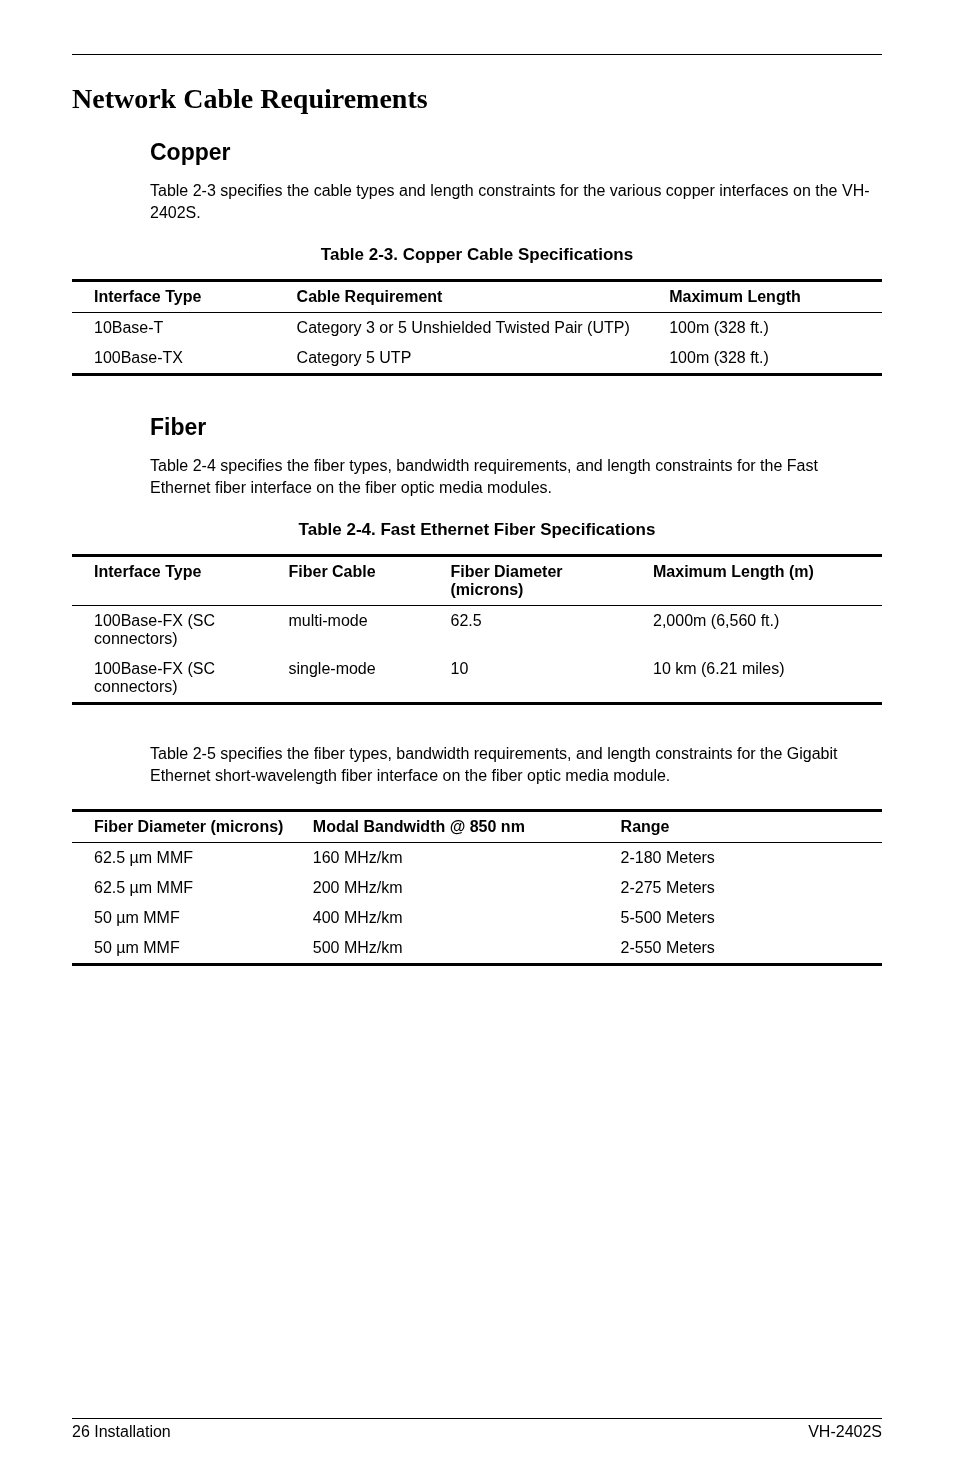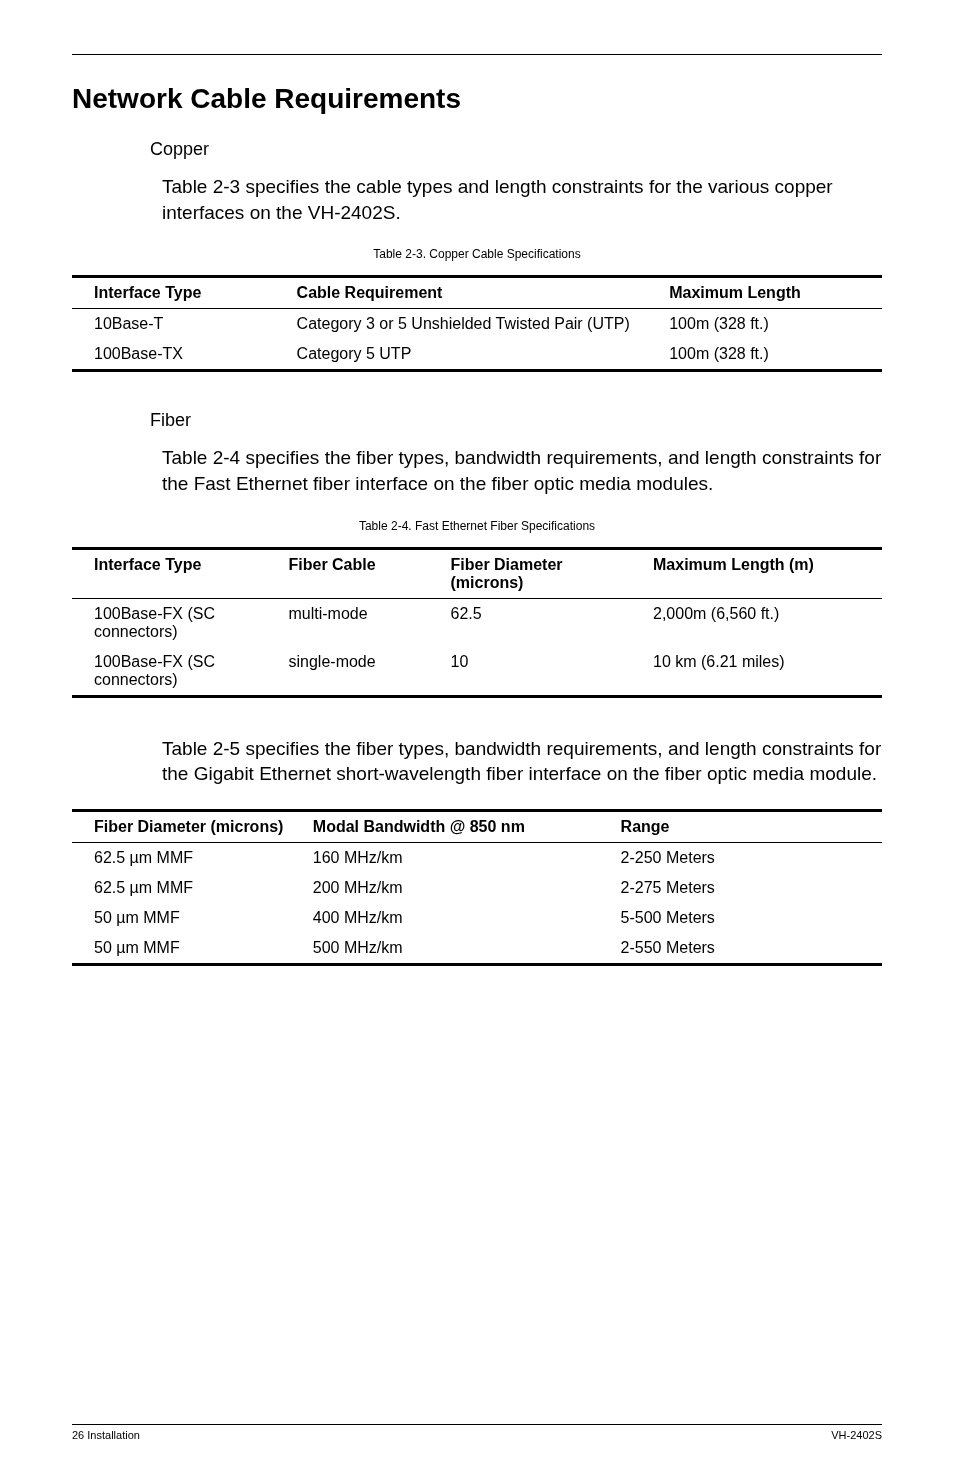--- a/index.html
+++ b/index.html
@@ -18,38 +18,39 @@
   }
   .top-rule {
     border: none;
     border-top: 1px solid #000;
     margin: 0 0 28px 0;
   }
   h1.section-title {
     font-size: 28px;
     font-weight: bold;
     margin: 0 0 24px 0;
+    font-family: Liberation Serif, serif;
   }
   h2.subhead {
-    font-size: 18px;
-    font-weight: normal;
+    font-size: 23px;
+    font-weight: bold;
     margin: 0 0 14px 0;
   }
   .indent-block {
     margin-left: 78px;
   }
   p.body {
-    font-size: 19px;
+    font-size: 16px;
     line-height: 1.35;
-    margin: 0 0 22px 12px;
+    margin: 0 0 22px 0;
   }
   .table-caption {
     text-align: center;
-    font-size: 12px;
-    font-weight: normal;
+    font-size: 17px;
+    font-weight: bold;
     margin: 0 0 14px 0;
   }
   table.spec {
     width: 100%;
     border-collapse: collapse;
     margin-bottom: 38px;
     font-size: 16px;
   }
   table.spec thead tr {
     border-top: 3px solid #000;
@@ -79,21 +80,21 @@
     bottom: 34px;
   }
   .footer-rule {
     border: none;
     border-top: 1px solid #000;
     margin: 0 0 4px 0;
   }
   .footer-row {
     display: flex;
     justify-content: space-between;
-    font-size: 11px;
+    font-size: 16px;
   }
 </style>
 </head>
 <body>
 
 <div class="page">
   <hr class="top-rule">
 
   <h1 class="section-title">Network Cable Requirements</h1>
 
@@ -184,21 +185,21 @@
       <tr>
         <th class="col-indent">Fiber Diameter (microns)</th>
         <th>Modal Bandwidth @ 850 nm</th>
         <th>Range</th>
       </tr>
     </thead>
     <tbody>
       <tr>
         <td class="col-indent">62.5 µm MMF</td>
         <td>160 MHz/km</td>
-        <td>2-250 Meters</td>
+        <td>2-180 Meters</td>
       </tr>
       <tr>
         <td class="col-indent">62.5 µm MMF</td>
         <td>200 MHz/km</td>
         <td>2-275 Meters</td>
       </tr>
       <tr>
         <td class="col-indent">50 µm MMF</td>
         <td>400 MHz/km</td>
         <td>5-500 Meters</td>

